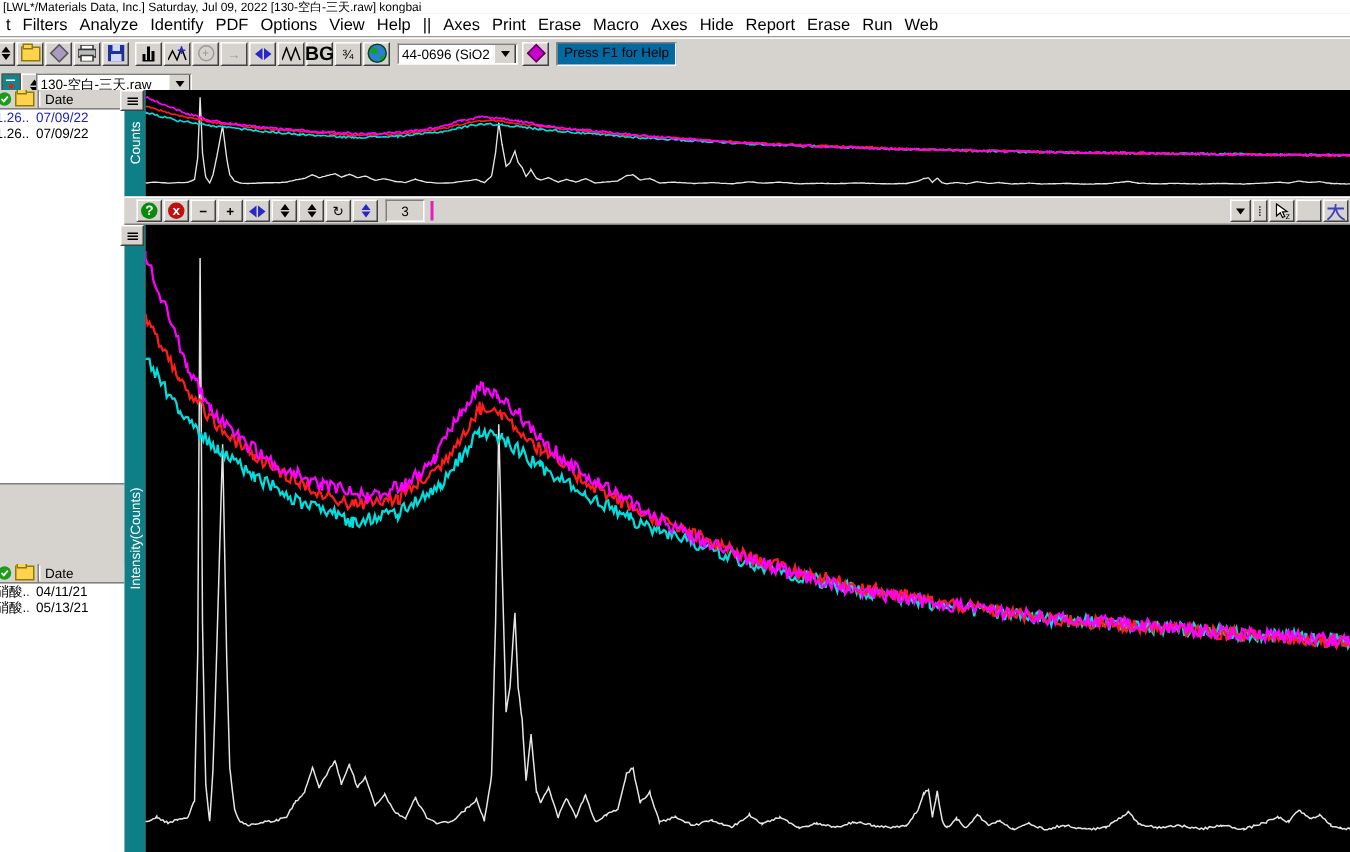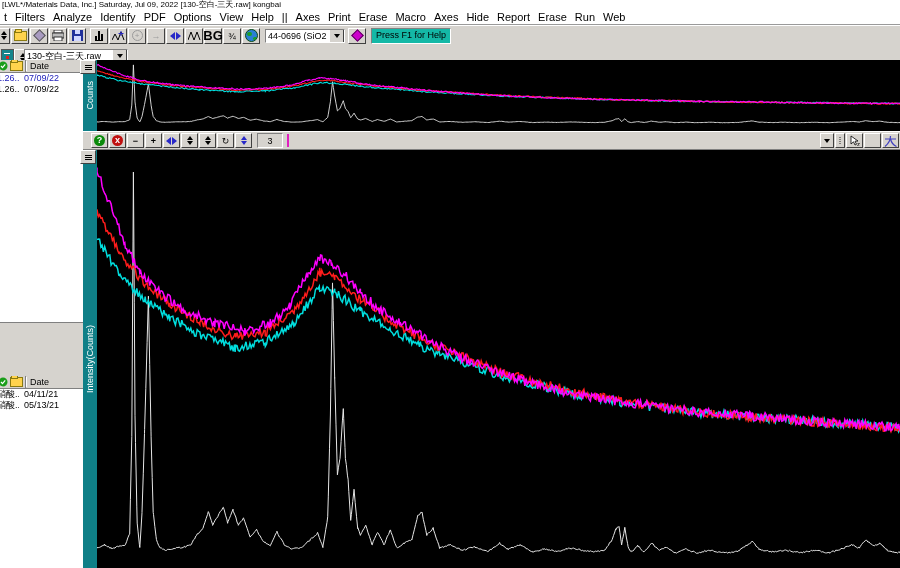--- a/index.html
+++ b/index.html
@@ -81,21 +81,21 @@
   
   .scanbar{position:absolute;left:200px;top:44px;width:700px;height:16px;background:#0e8087;
            border-top:1px solid #0a5a60;color:#cdf8f4;font-size:8px;line-height:15px;
            padding-left:6px;box-sizing:border-box;white-space:nowrap;overflow:hidden;letter-spacing:0px;}
   input.kw{position:absolute;left:131px;top:45px;width:64px;height:14px;box-sizing:border-box;
            border:1px solid #808080;border-right-color:#fff;border-bottom-color:#fff;
            font-size:9px;font-family:"Liberation Sans",sans-serif;padding:0 2px;}
   .minichart{width:11px;height:11px;background:#14848c;border:1px solid #555;position:relative;}
   .minichart:before{content:"";position:absolute;left:2px;top:3px;width:6px;height:1px;background:#fff;}
   .minichart:after{content:"";position:absolute;left:4px;top:6px;width:3px;height:3px;background:#e02020;}
-  .helpbox{height:14px;font-size:9px;line-height:13px;padding:0 4px;background:#14b8a6;
+  .helpbox{height:14px;font-size:9px;line-height:13px;padding:0 4px;background:#0369a1;
            border-top:1px solid #808080;border-left:1px solid #808080;border-right:1px solid #fff;border-bottom:1px solid #fff;
            margin-left:4px;white-space:nowrap;}
 </style>
 </head>
 <body>
 
 <div id="app">
 
   <div class="titlebar">
     <span>[LWL*/Materials Data, Inc.] Saturday, Jul 09, 2022 [130-空白-三天.raw] kongbai</span>

